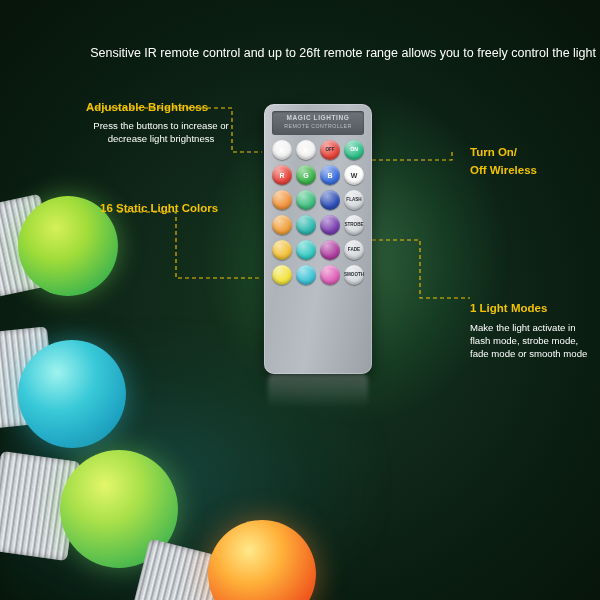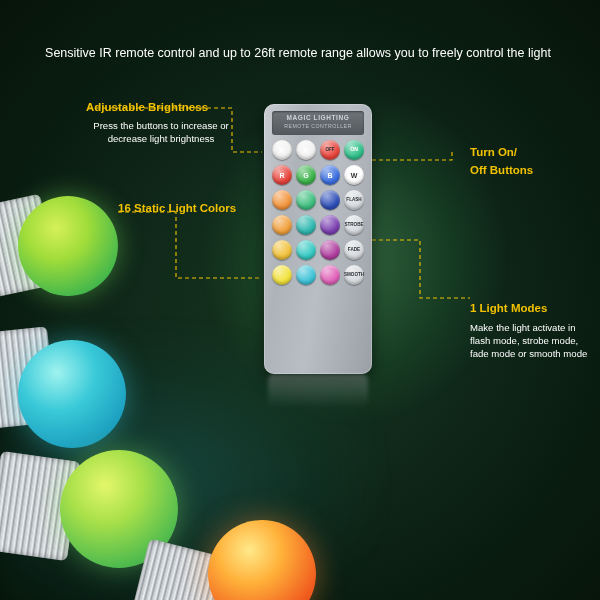--- a/index.html
+++ b/index.html
@@ -27,21 +27,21 @@
     filter:blur(10px);pointer-events:none;
   }
 
   
   .title{
     position:absolute;left:0;top:12px;width:600px;text-align:center;
     color:#f2e600;font-size:25px;font-weight:bold;letter-spacing:0.2px;
     text-shadow:0 1px 2px rgba(0,0,0,0.6);
   }
   .subtitle{
-    position:absolute;left:0;top:46px;width:596px;text-align:center;
+    position:absolute;left:0;top:46px;width:596px;text-align:right;
     color:#ffffff;font-size:12.5px;
   }
 
   
   .remote{
     position:absolute;left:264px;top:104px;width:108px;height:270px;
     border-radius:10px;
     background:linear-gradient(100deg,#c9cdd2 0%,#aeb3b9 28%,#b9bec4 55%,#9aa0a6 100%);
     box-shadow:0 6px 16px rgba(0,0,0,0.55), inset 0 0 0 1px rgba(255,255,255,0.25);
   }
@@ -174,21 +174,21 @@
           <div class="btn" style="background: radial-gradient(circle at 35% 28%, rgba(255, 255, 255, 0.55), rgba(255, 255, 255, 0) 60%), rgb(224, 96, 184);"></div>
           <div class="btn mode" style="background: radial-gradient(circle at 35% 28%, rgba(255, 255, 255, 0.55), rgba(255, 255, 255, 0) 60%), rgb(215, 218, 222);">SMOOTH</div>
         </div>
       </div>
   </div>
   <div class="reflection"></div>
 
   <div class="ann-head" style="left:86px;top:101px;">Adjustable Brightness</div>
   <div class="ann-body" style="left:86px;top:120px;width:150px;text-align:center;">Press the buttons to increase or decrease light brightness</div>
 
-  <div class="ann-head" style="left:118px;top:202px;text-align:center;">16 Static Light Colors</div>
+  <div class="ann-head" style="left:100px;top:202px;text-align:center;">16 Static Light Colors</div>
 
   <div class="ann-head" style="left:470px;top:146px;">Turn On/</div>
-  <div class="ann-head" style="left:470px;top:164px;">Off Buttons</div>
+  <div class="ann-head" style="left:470px;top:164px;">Off Wireless</div>
 
   <div class="ann-head" style="left:470px;top:302px;">1 Light Modes</div>
   <div class="ann-body" style="left:470px;top:322px;width:126px;">Make the light activate in flash mode, strobe mode, fade mode or smooth mode</div>
 
 </div>
 
 </body></html>

